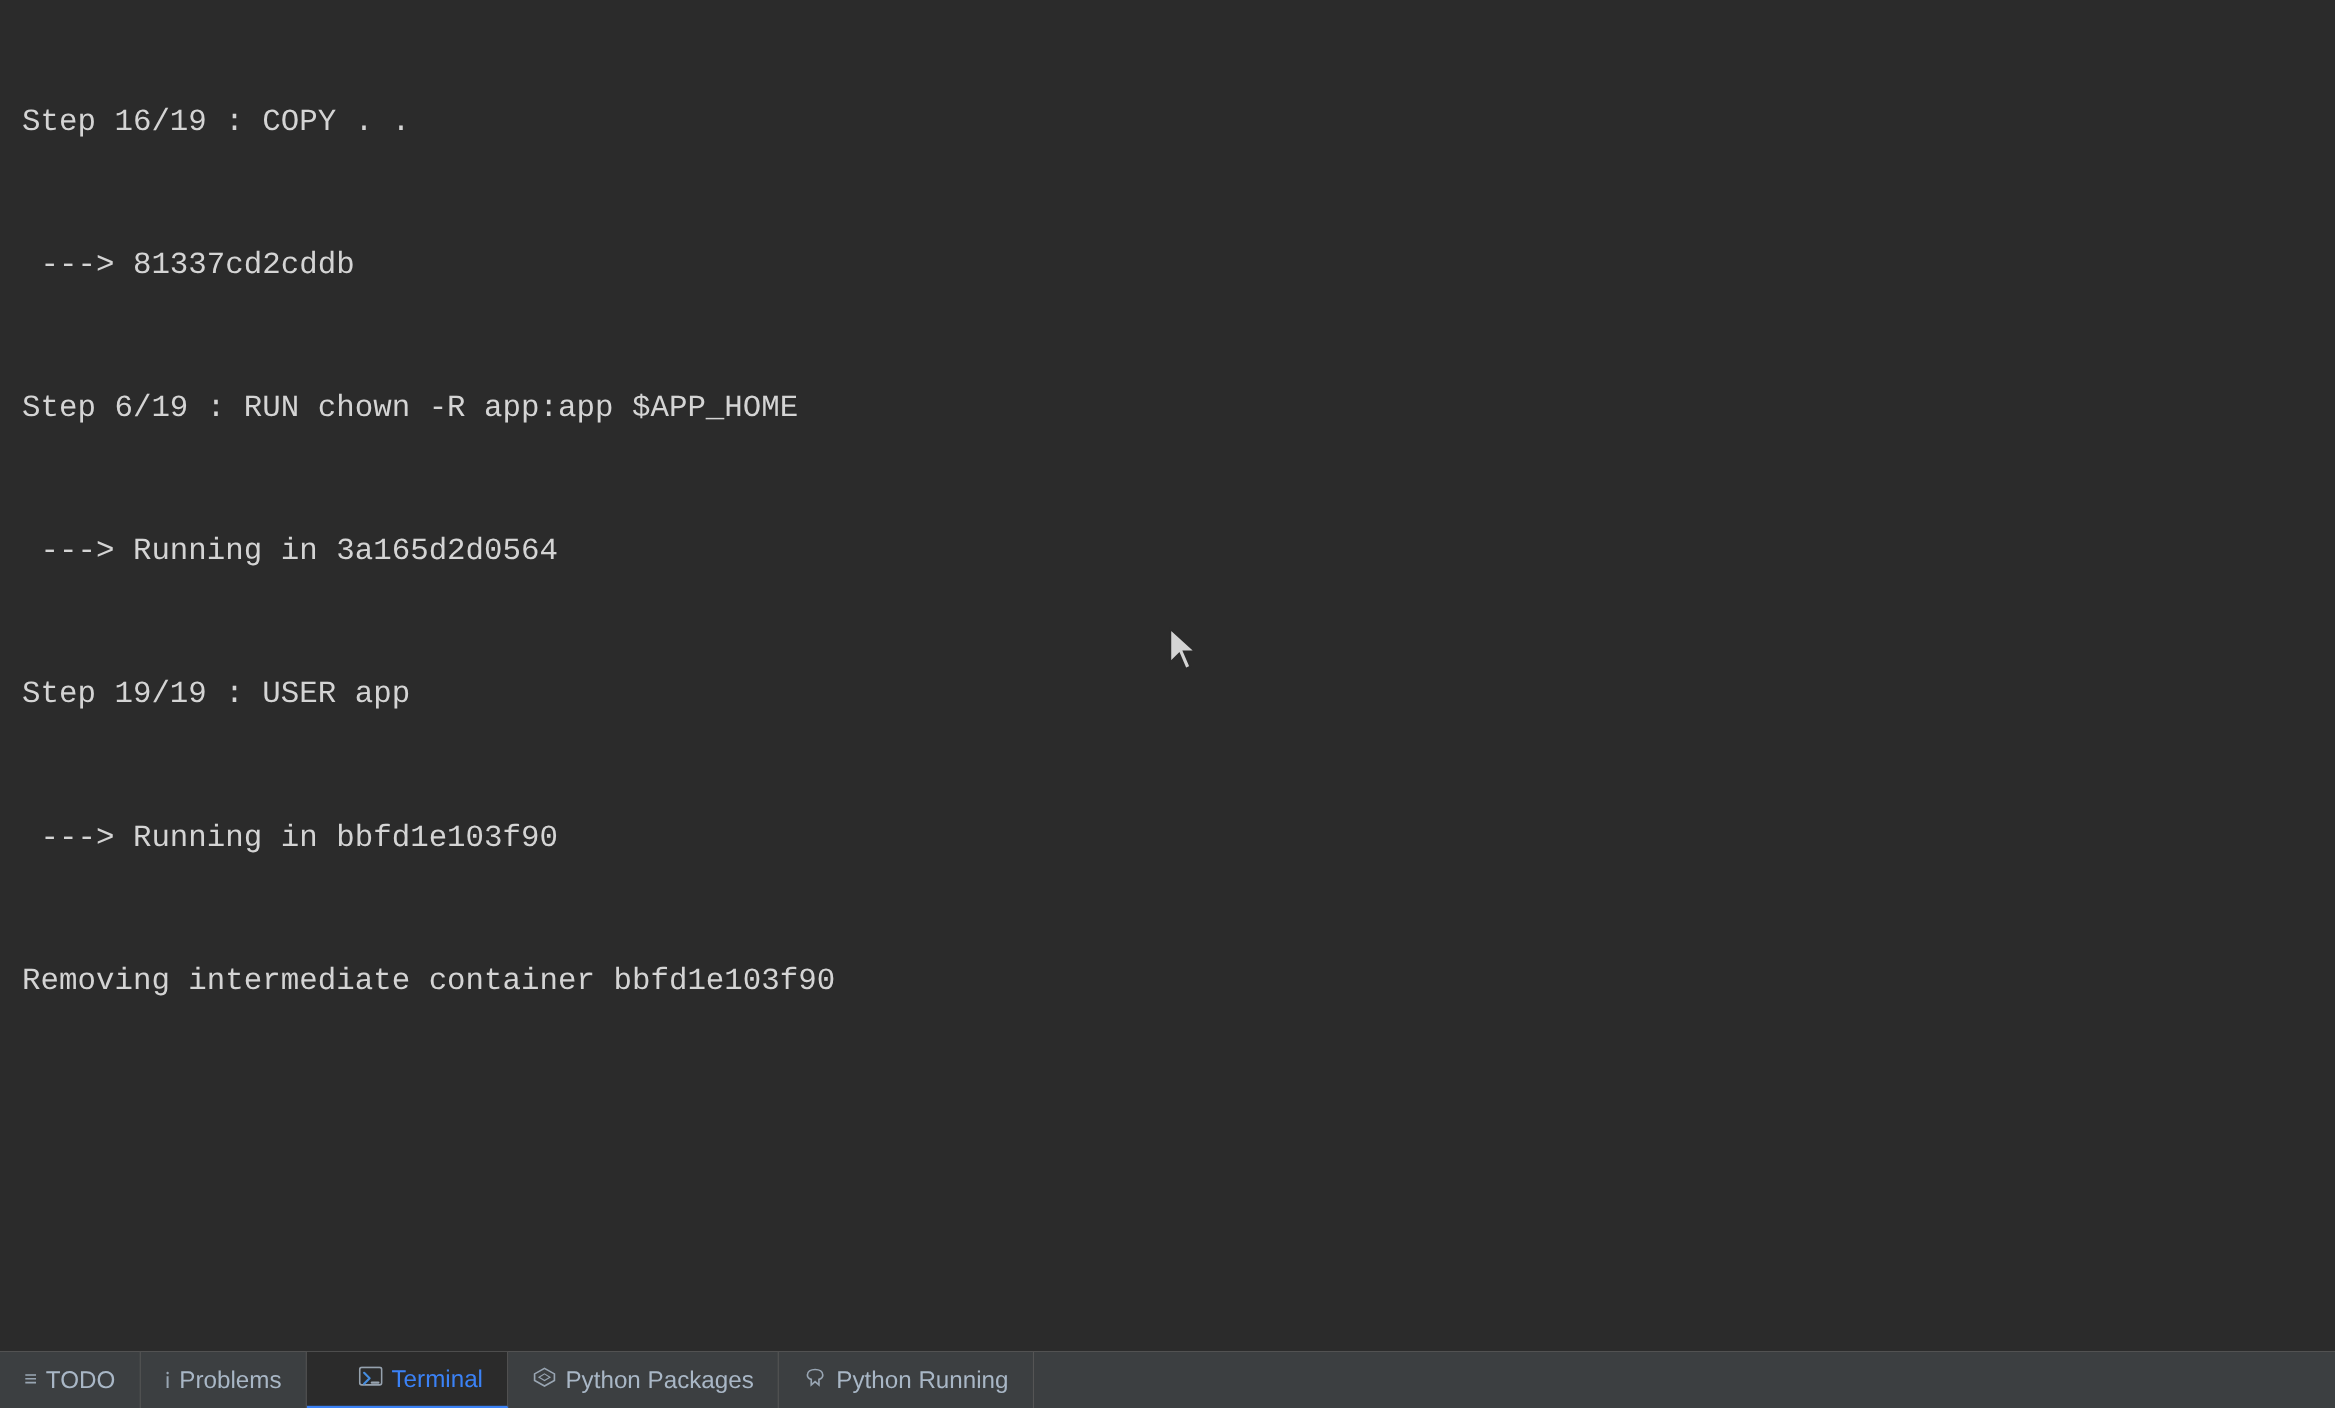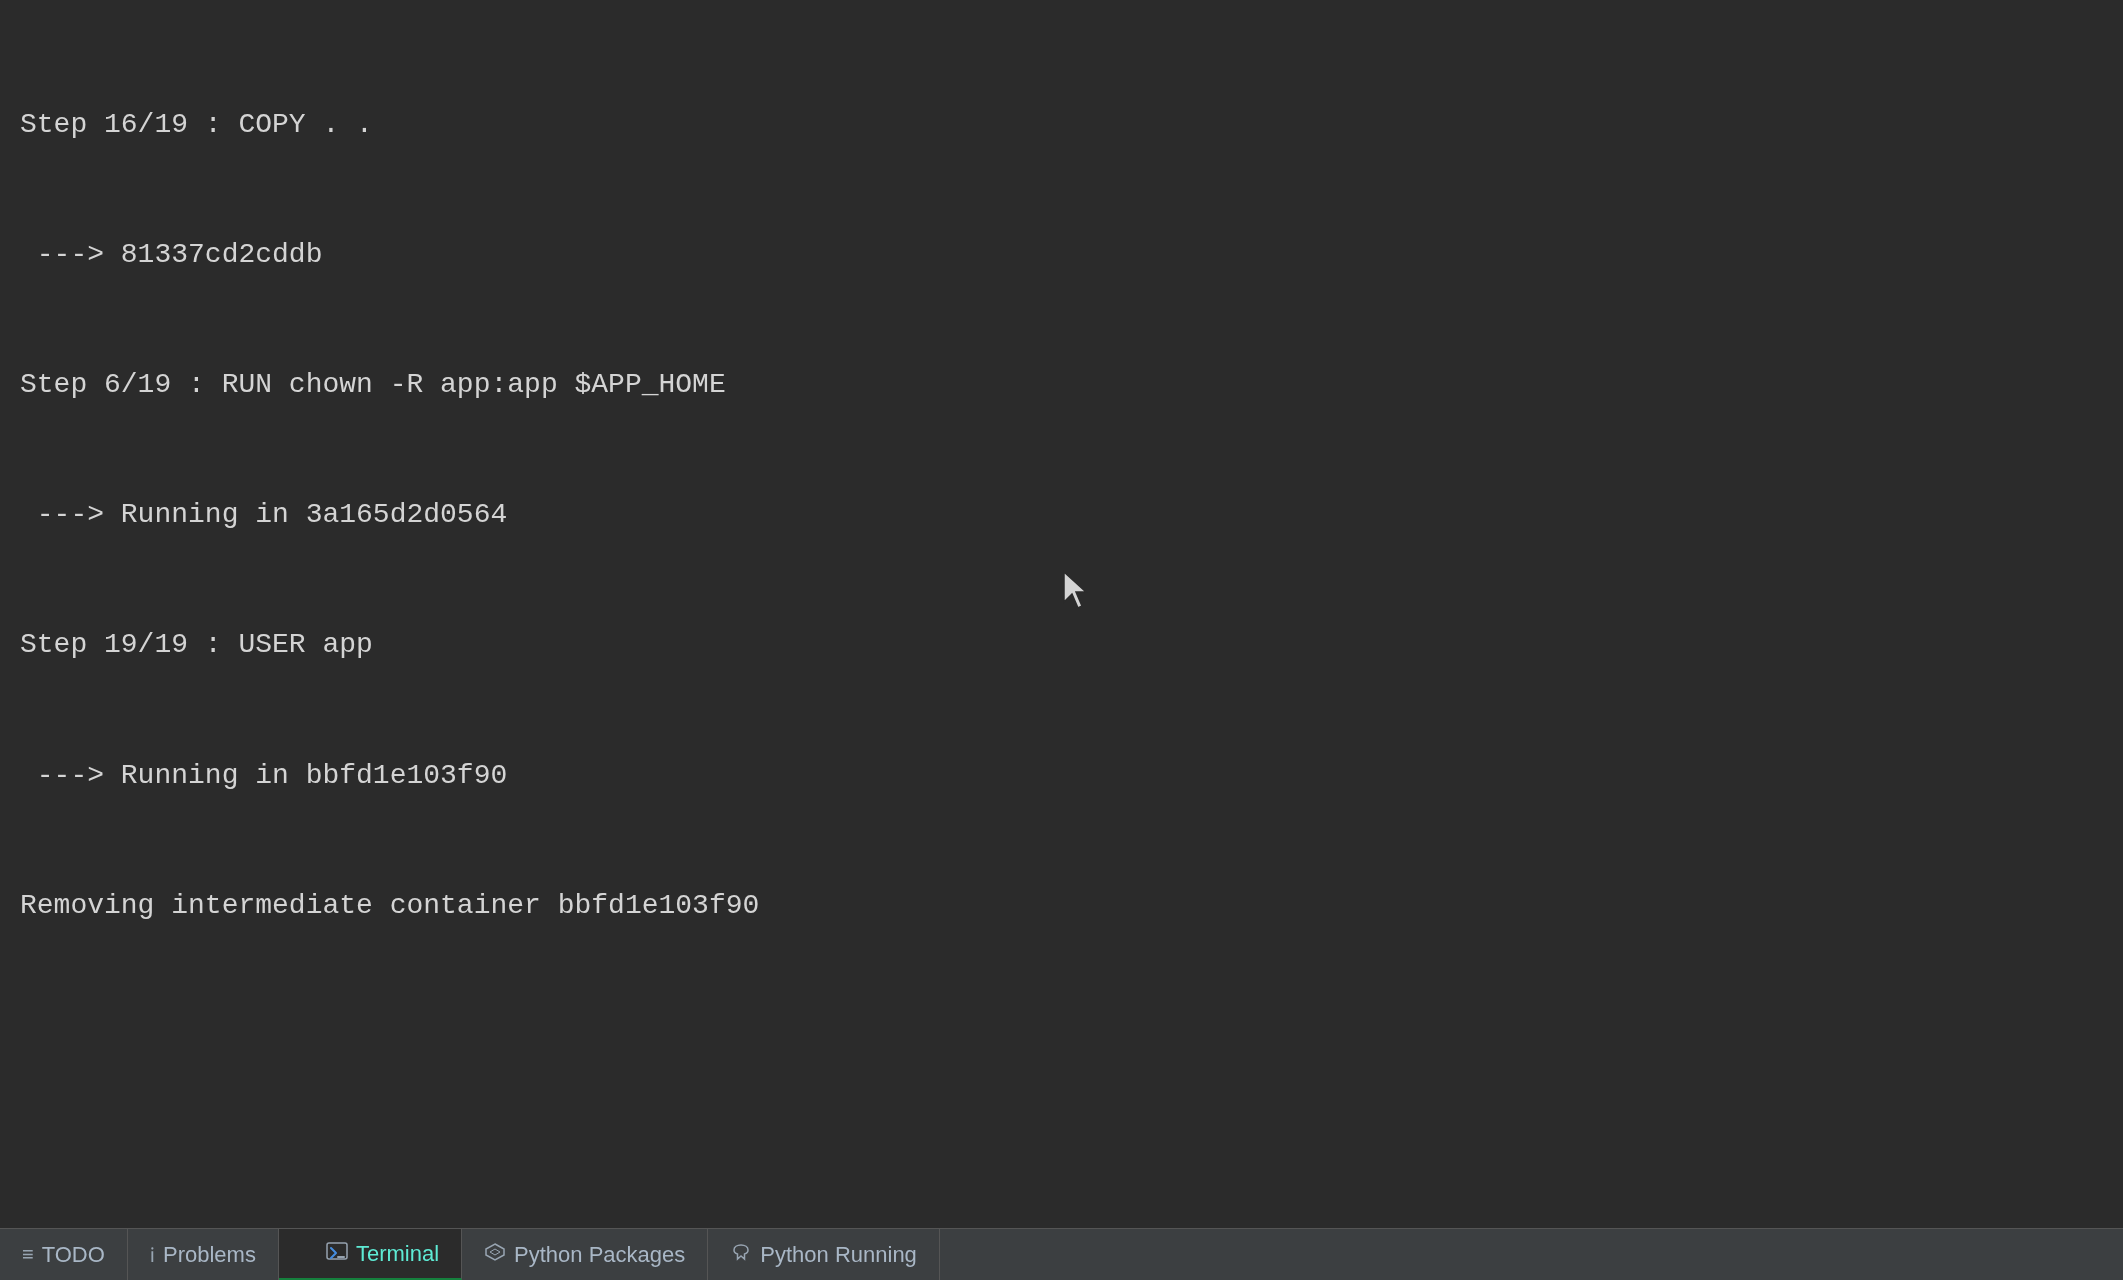--- a/index.html
+++ b/index.html
@@ -14,21 +14,21 @@
       width: 2123px;
       height: 1280px;
       overflow: hidden;
       display: flex;
       flex-direction: column;
     }
 
     .terminal-area {
       flex: 1;
       background-color: #2b2b2b;
-      padding: 16px 20px;
+      padding: 3px 20px;
       overflow: hidden;
       position: relative;
     }
 
     .terminal-output {
       color: #d4d4d4;
       font-size: 28px;
       line-height: 1.55;
       white-space: pre;
     }
@@ -55,22 +55,22 @@
       font-family: Arial, sans-serif;
       font-size: 22px;
       cursor: pointer;
       border-right: 1px solid #555;
       white-space: nowrap;
       user-select: none;
     }
 
     .tab-item.active {
       background-color: #2b2b2b;
-      color: #5eead4;
-      border-bottom: 2px solid #15803d;
+      color: #3b82f6;
+      border-bottom: 2px solid #3b82f6;
       padding-left: 47px;
     }
 
     .tab-icon {
       font-size: 20px;
       opacity: 0.85;
     }
 
     .mouse-cursor-svg {
       position: absolute;

